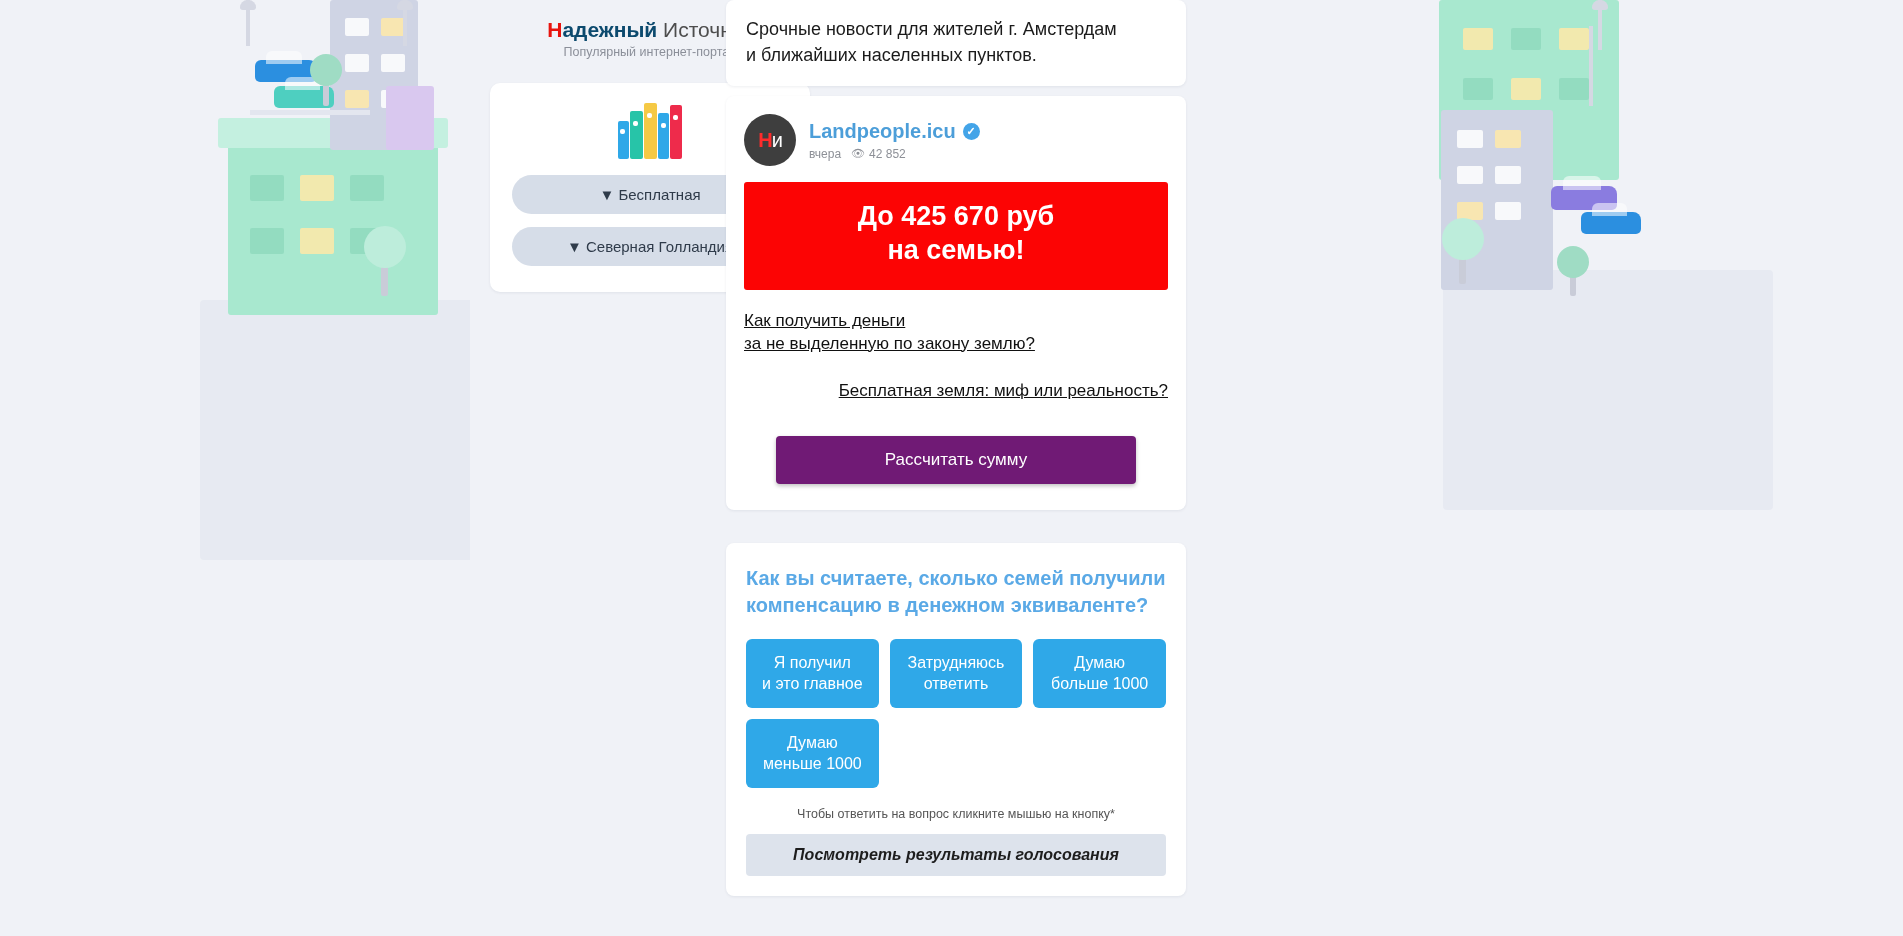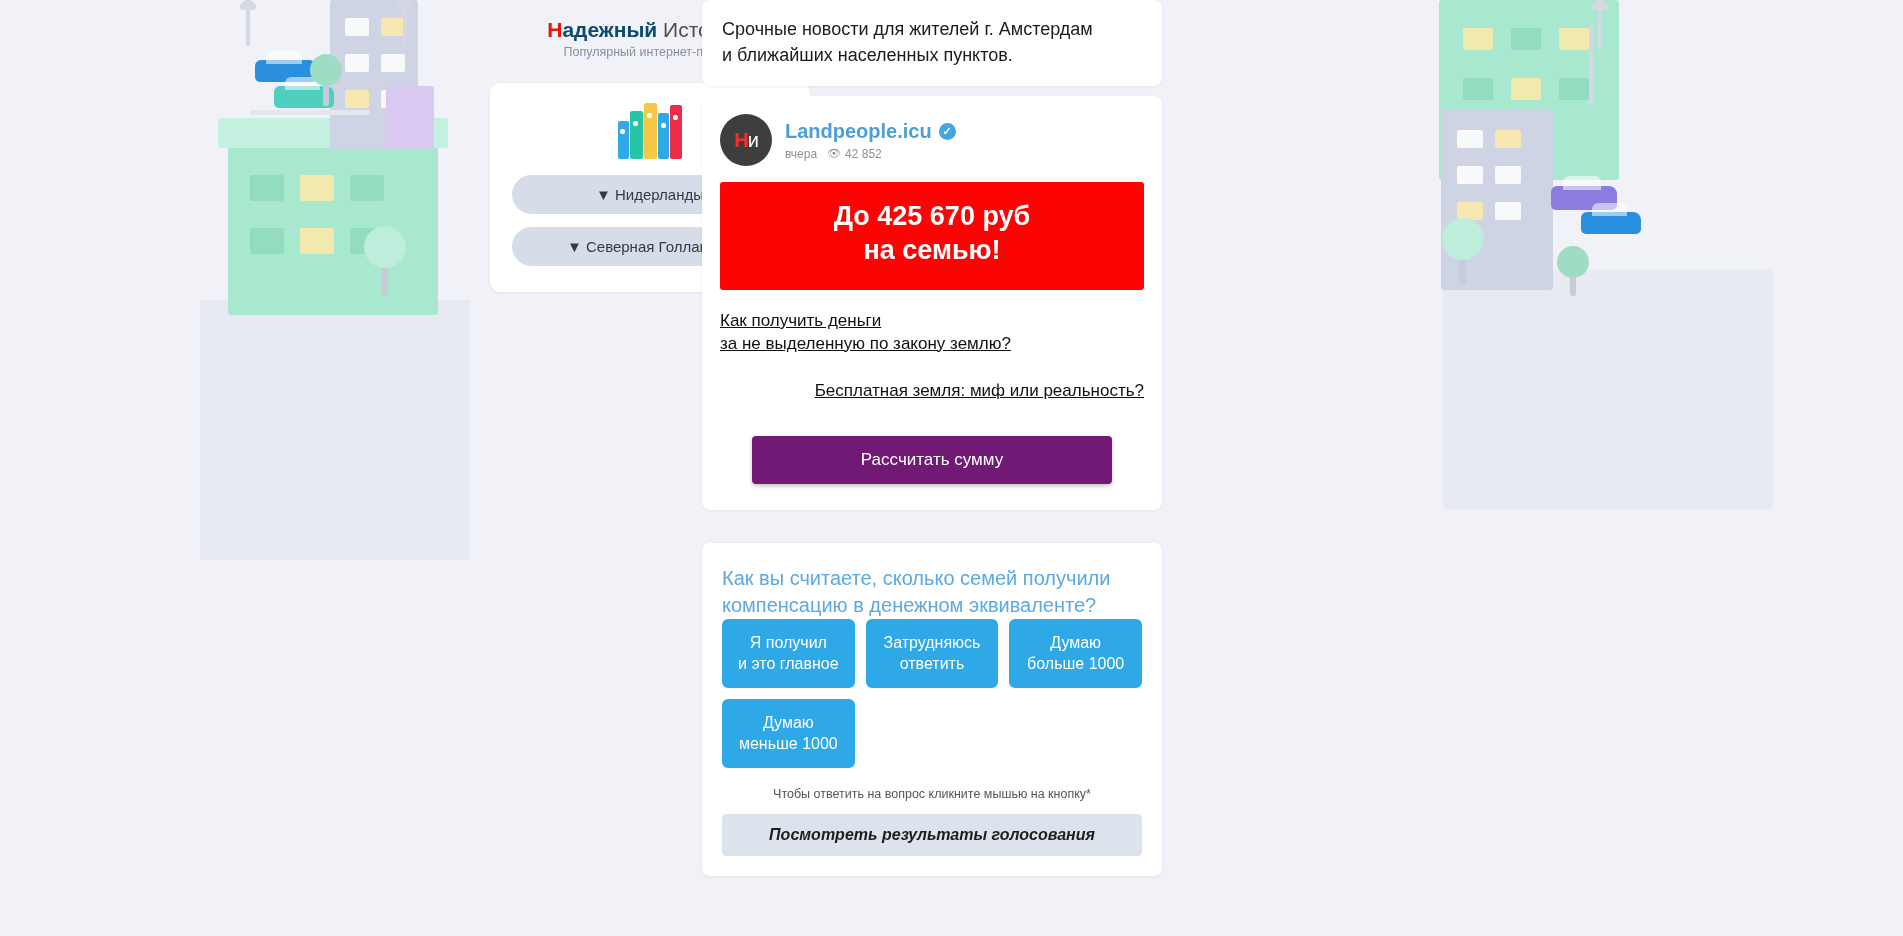--- a/index.html
+++ b/index.html
@@ -93,21 +93,21 @@
     font-size: 15px;
     margin-bottom: 13px;
     font-family: "Liberation Sans", sans-serif;
     cursor: pointer;
     text-align: center;
   }
   .geo-btn:last-child { margin-bottom: 0; }
 
   
   .rightcol {
-    position: absolute; left: 212px; top: 0; width: 460px;
+    position: absolute; left: 236px; top: 0; width: 460px;
   }
   .news-card {
     background: #fff;
     border-radius: 8px;
     padding: 16px 20px 18px;
     box-shadow: 0 1px 3px rgba(20,30,60,.07);
     font-size: 18px;
     line-height: 1.45;
     color: #1b1b1b;
   }
@@ -177,22 +177,23 @@
   .poll-card {
     margin-top: 33px;
     background: #fff;
     border-radius: 8px;
     padding: 22px 20px 20px;
     box-shadow: 0 1px 3px rgba(20,30,60,.07);
   }
   .poll-title {
     color: #5aa9e6;
     font-size: 20px;
-    font-weight: normal;
+    font-weight: bold;
     line-height: 1.35;
+    margin-bottom: 20px;
   }
   .poll-grid {
     display: grid;
     grid-template-columns: 1fr 1fr 1fr;
     gap: 11px;
   }
   .poll-opt {
     background: #2fa8e8;
     color: #fff;
     border: none;
@@ -315,21 +316,21 @@
           <i style="left:26px; top:0px;  width:13px; height:56px; background:#f5c945;"></i>
           <i style="left:40px; top:10px; width:11px; height:46px; background:#2fa8e8;"></i>
           <i style="left:52px; top:2px;  width:12px; height:54px; background:#ee2b4b;"></i>
           <i style="left:2px;  top:26px; width:5px; height:5px; background:#fff;"></i>
           <i style="left:15px; top:18px; width:5px; height:5px; background:#fff;"></i>
           <i style="left:29px; top:10px; width:5px; height:5px; background:#fff;"></i>
           <i style="left:43px; top:20px; width:5px; height:5px; background:#fff;"></i>
           <i style="left:55px; top:12px; width:5px; height:5px; background:#fff;"></i>
         </div>
 
-        <button class="geo-btn">▼ Нидерланды</button>
+        <button class="geo-btn">▼ Бесплатная</button>
         <button class="geo-btn">▼ Северная Голландия</button>
       </div>
     </div>
 
     <div class="rightcol">
 
       <div class="news-card">
         <div>Срочные новости для жителей г. Амстердам</div>
         <div>и ближайших населенных пунктов.</div>
       </div>

